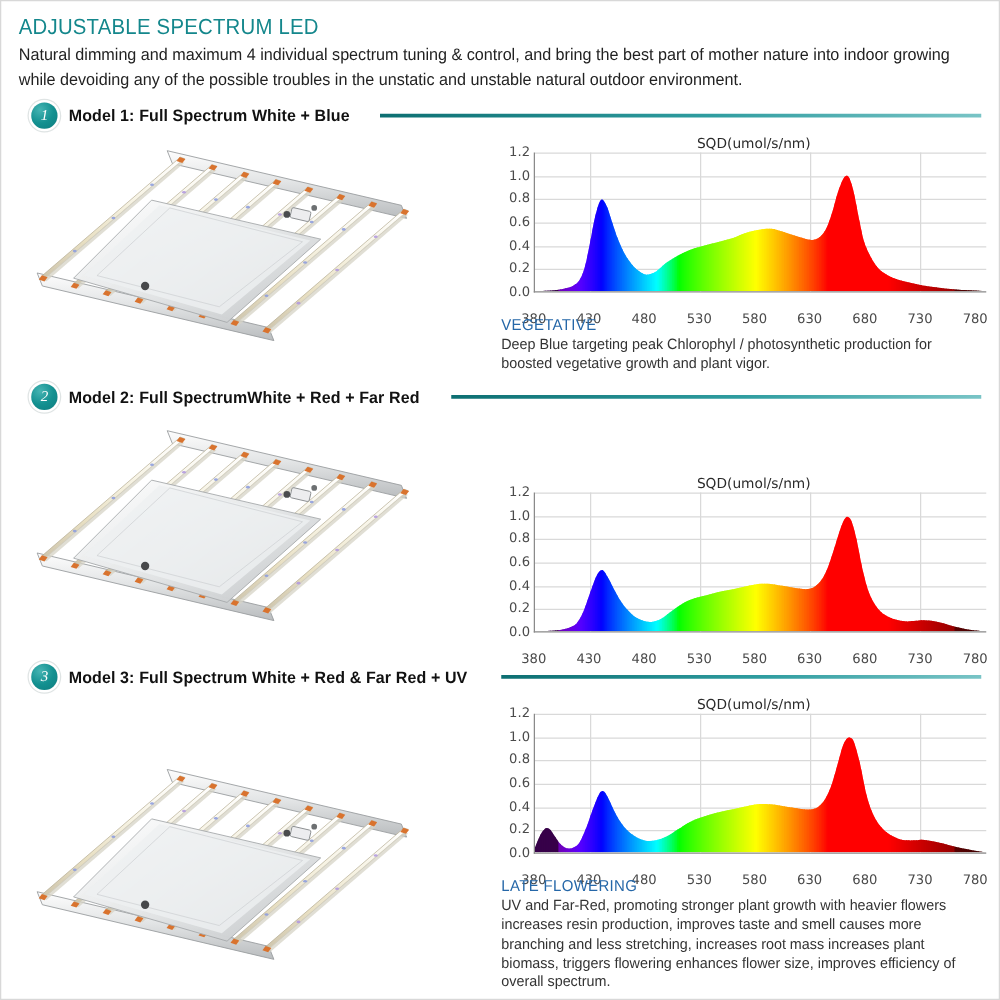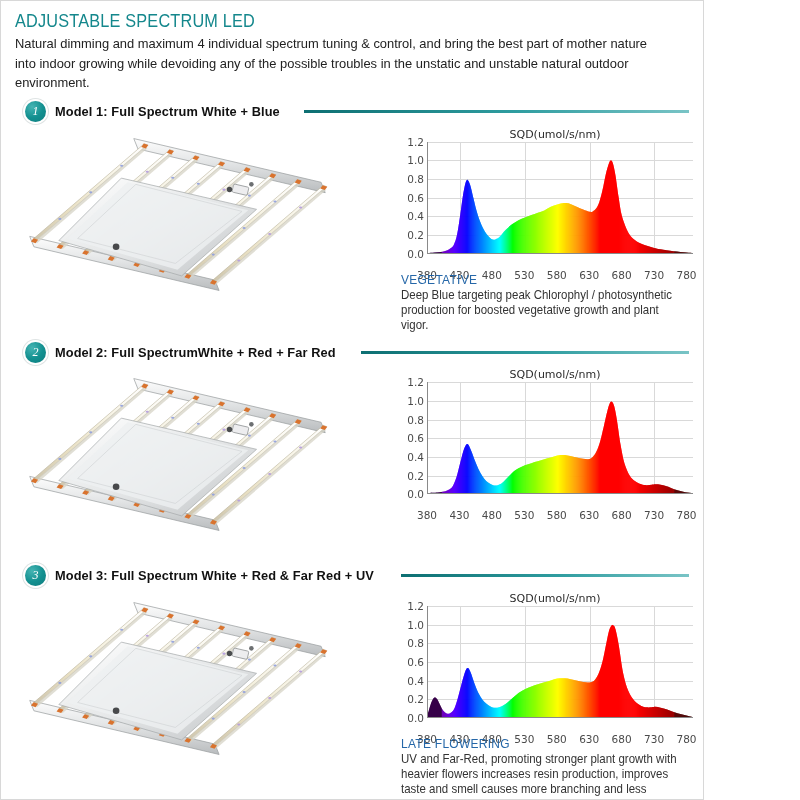--- a/index.html
+++ b/index.html
@@ -7,21 +7,21 @@
   html, body {
     width: 800px;
     height: 800px;
     background: #ffffff;
     font-family: "Liberation Sans", sans-serif;
     overflow: hidden;
   }
 
   .page {
     position: relative;
-    width: 704px;
+    width: 800px;
     height: 800px;
     background: #ffffff;
     border: 1px solid #d8d8d8;
     padding: 8px 10px 0 10px;
   }
 
   
   .header { padding: 2px 2px 0 4px; }
 
   .page-title {
@@ -92,21 +92,21 @@
   .rule {
     flex: 1 1 auto;
     height: 3px;
     margin-left: 8px;
     margin-right: 4px;
     background: linear-gradient(to right, #0d6f72 0%, #2f9da0 55%, #79c4c6 100%);
   }
 
   .model-body {
     display: flex;
-    align-items: flex-start;
+    align-items: flex-end;
   }
 
   .fixture-wrap {
     width: 385px;
     flex: 0 0 385px;
     position: relative;
   }
 
   .chart-wrap {
     flex: 1 1 auto;

